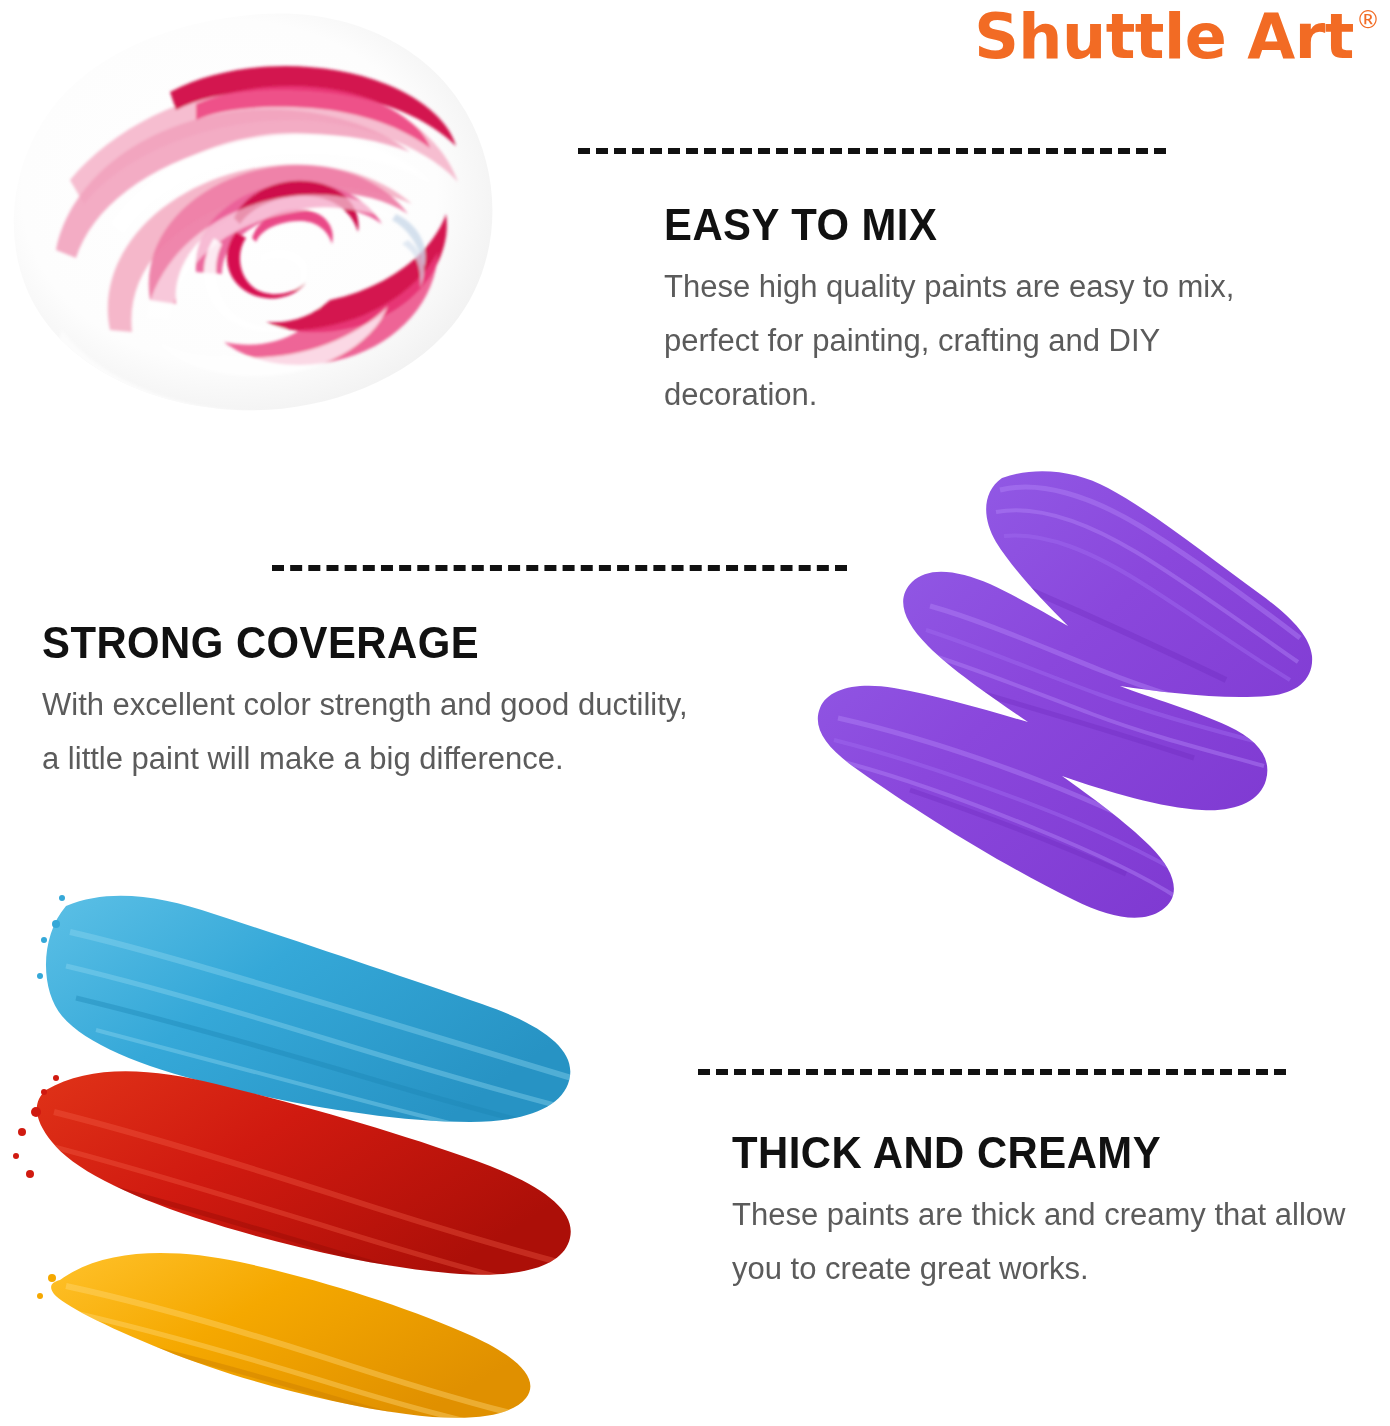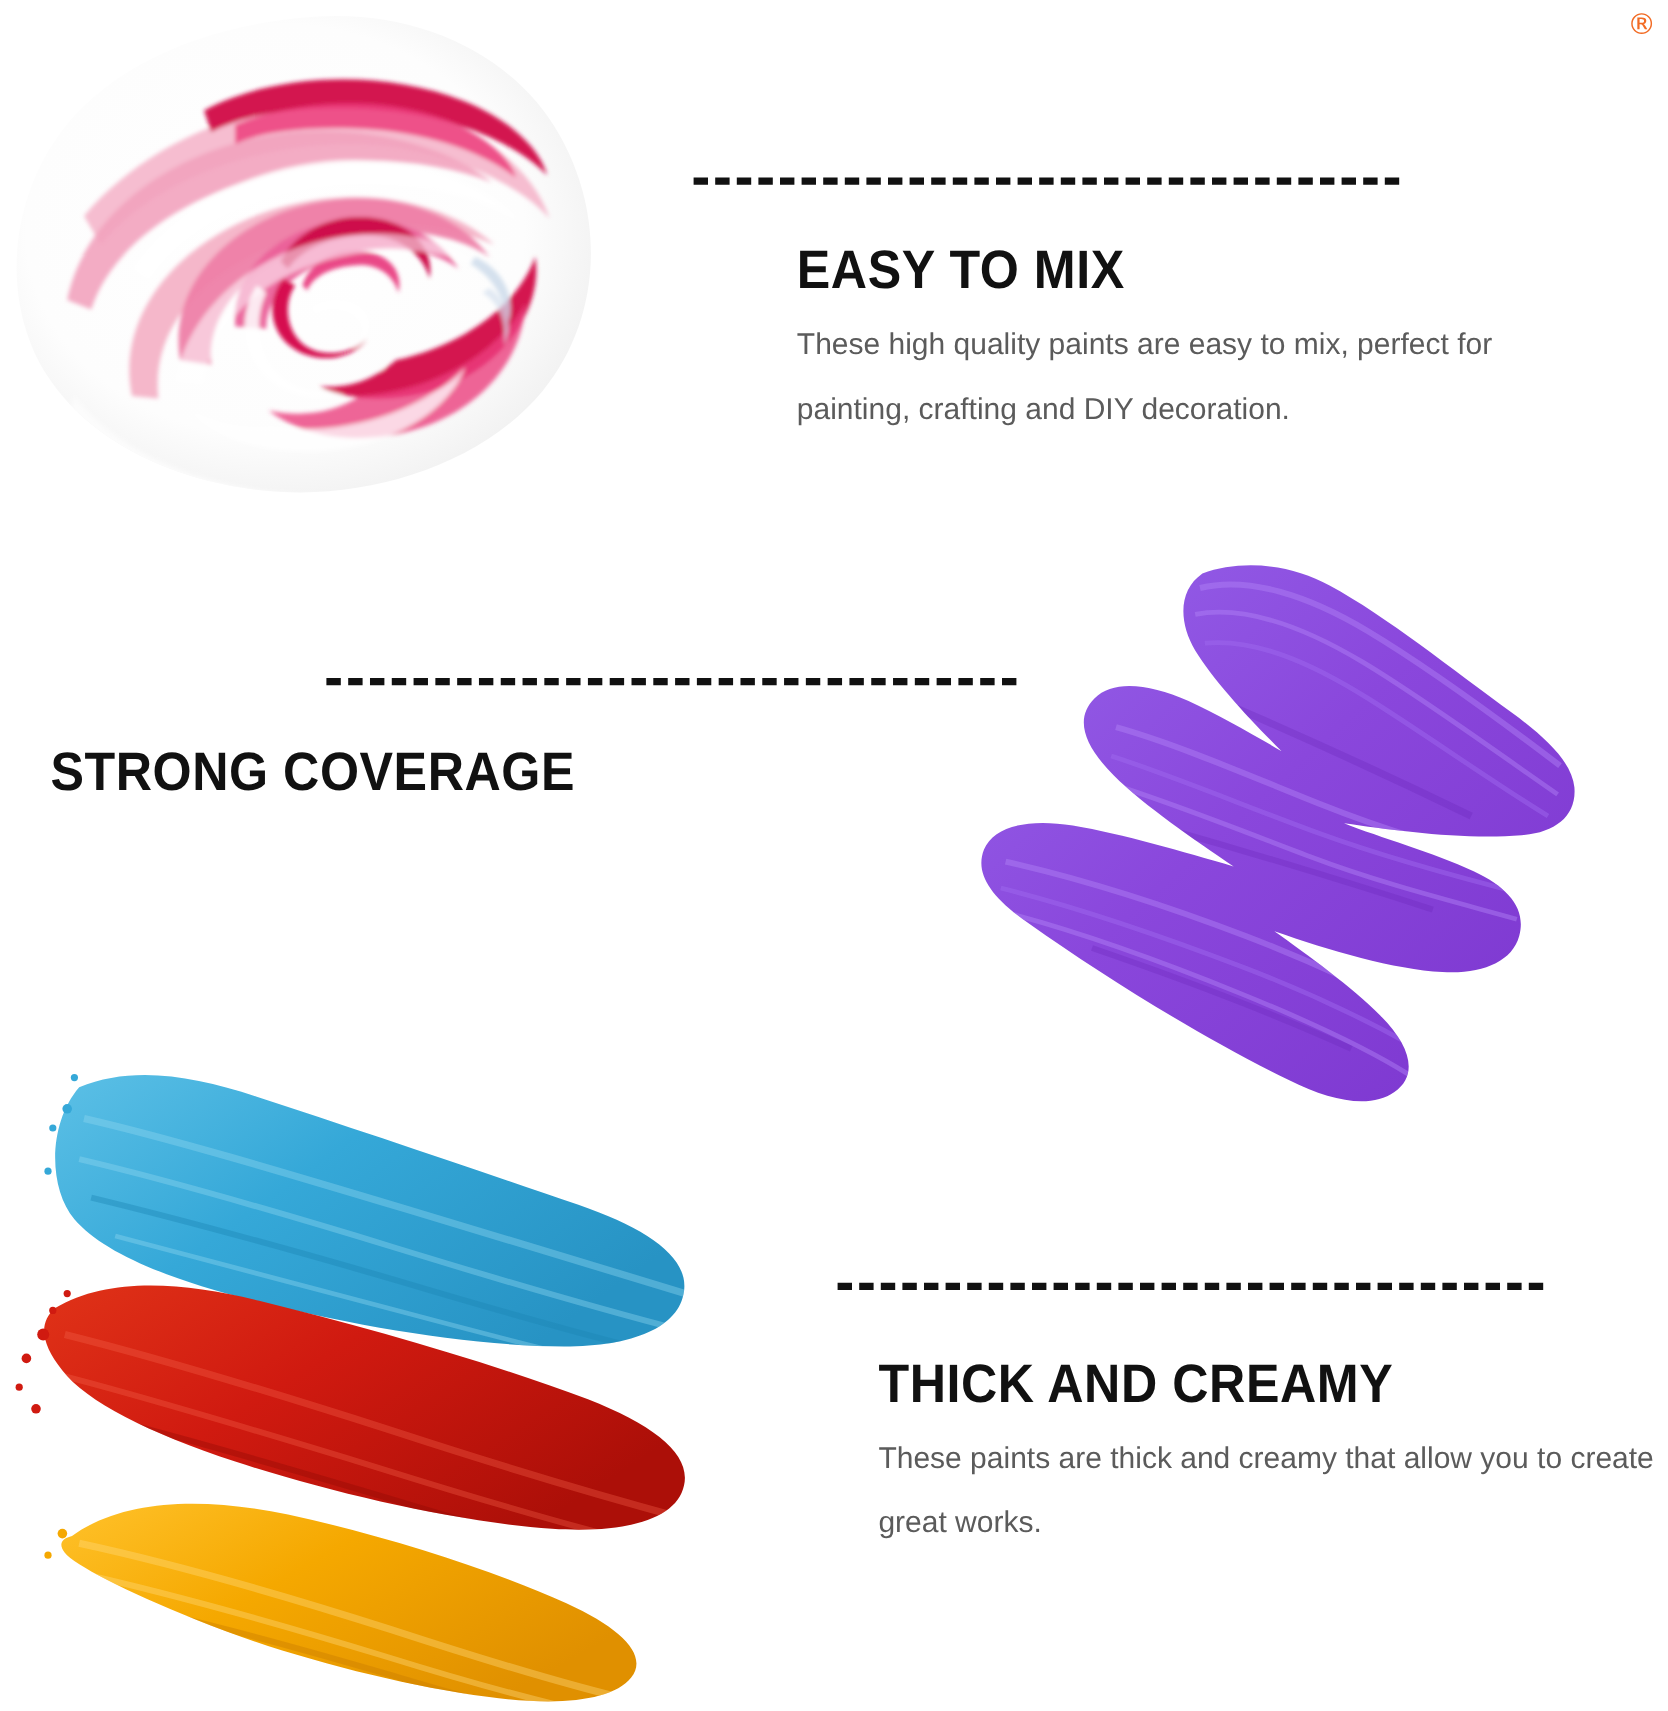--- a/index.html
+++ b/index.html
@@ -70,21 +70,21 @@
     letter-spacing: 0.5px;
     color: #111111;
     transform: scaleX(0.93);
     transform-origin: left center;
     white-space: nowrap;
   }
   .feature p {
     margin: 0;
     font-family: "Liberation Sans", sans-serif;
     font-weight: 400;
-    font-size: 25px;
+    font-size: 31px;
     line-height: 54px;
     color: #5b5b5b;
   }
 
   #feature-1 { left: 664px; top: 200px; width: 600px; }
   #feature-2 { left: 42px;  top: 618px; width: 660px; }
   #feature-3 { left: 732px; top: 1128px; width: 660px; }
 
   
   .art { position: absolute; }
@@ -114,20 +114,21 @@
   }
 
   .art svg { display: block; width: 100%; height: 100%; }
 </style>
 </head>
 <body>
 
 <div id="page">
 
   <div class="logo-wrap">
+    <span class="logo-text">Shuttle Art</span>
     <span class="logo-reg">®</span>
   </div>
 
   <div class="art" id="art-pink-swirl">
     <svg viewBox="0 0 520 440" xmlns="http://www.w3.org/2000/svg" aria-hidden="true">
       <defs>
         <radialGradient id="gWhiteBlob" cx="45%" cy="45%" r="62%">
           <stop offset="0%" stop-color="#ffffff"></stop>
           <stop offset="70%" stop-color="#fdfdfd"></stop>
           <stop offset="100%" stop-color="#efefef"></stop>
@@ -256,20 +257,21 @@
         <path d="M180 250 C250 270 330 294 404 318" stroke="#6A27B8" stroke-width="5" fill="none"></path>
         <path d="M120 350 C190 374 270 404 336 434" stroke="#6A27B8" stroke-width="5" fill="none"></path>
       </g>
     </svg>
   </div>
 
   <div class="dashed-rule" id="rule-2"></div>
 
   <div class="feature" id="feature-2">
     <h2>STRONG COVERAGE</h2>
+    <p>With excellent color strength and good ductility, a little paint will make a big difference.</p>
   </div>
 
   <div class="art" id="art-tri-strokes">
     <svg viewBox="0 0 620 546" xmlns="http://www.w3.org/2000/svg" aria-hidden="true">
       <defs>
         <linearGradient id="gBlue" x1="0" y1="0" x2="1" y2="0.6">
           <stop offset="0%" stop-color="#5CC0E6"></stop>
           <stop offset="45%" stop-color="#35A8D8"></stop>
           <stop offset="100%" stop-color="#2793C4"></stop>
         </linearGradient>

